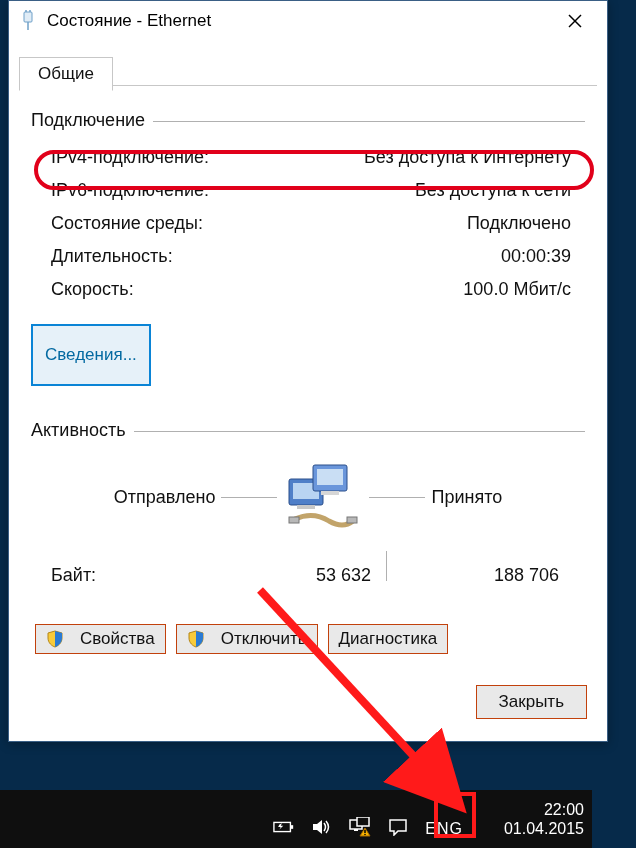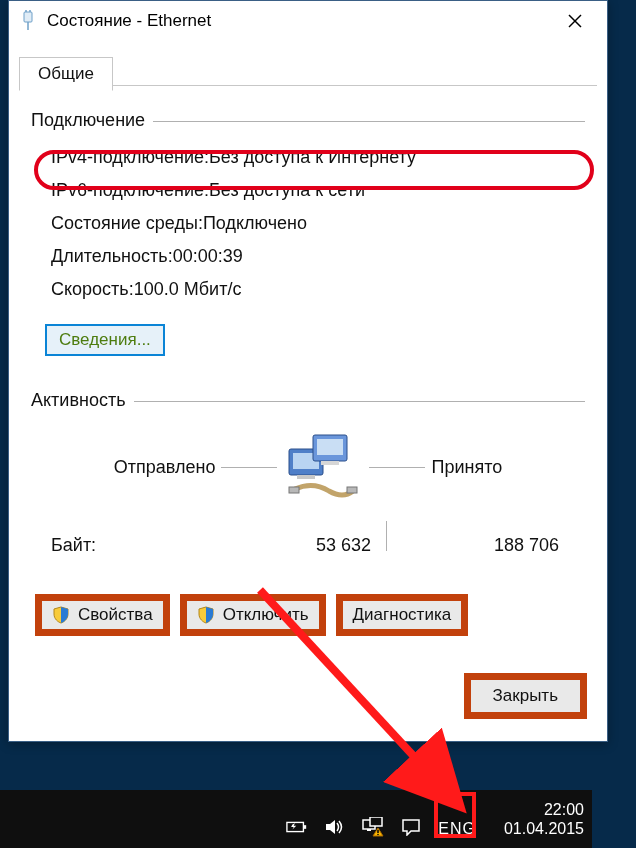--- a/index.html
+++ b/index.html
@@ -91,40 +91,41 @@
   .group-line {
     flex: 1;
     border-top: 1px solid #b0b0b0;
     margin-top: 2px;
   }
   .rows {
     padding: 10px 10px 4px 16px;
   }
   .row {
     display: flex;
+    justify-content: space-between;
     padding: 6px 4px;
     font-size: 18px;
     color: #111;
   }
   .row .label { white-space: nowrap; }
   .row .value { white-space: nowrap; }
   .highlight-ring {
     position: absolute;
     border: 4px solid #e1001a;
     border-radius: 22px;
     pointer-events: none;
   }
   .details-btn {
     display: inline-block;
-    margin: 14px 0 8px 14px;
-    padding: 4px 12px;
+    margin: 14px 0 8px 0;
+    padding: 19px 12px;
     border: 2px solid #0a84d6;
     background: #e6f1f9;
     font-size: 17px;
-    color: #4d7c0f;
+    color: #0369a1;
     cursor: pointer;
   }
   
   .activity-body {
     padding: 16px 10px 4px 10px;
   }
   .activity-top {
     display: flex;
     align-items: center;
     justify-content: center;
@@ -165,23 +166,23 @@
   }
   .bytes-row .recv-val { flex: 1; text-align: right; padding-right: 8px; }
   .button-row {
     display: flex;
     gap: 10px;
     margin: 26px 0 0 4px;
   }
   .btn {
     display: inline-flex;
     align-items: center;
-    gap: 8px;
+    gap: 16px;
     padding: 4px 10px;
-    border: 7px solid #c2410c;
+    border: 1px solid #c2410c;
     background: #e9e9e9;
     font-size: 17px;
     color: #111;
     cursor: pointer;
   }
   .shield-icon {
     width: 18px;
     height: 18px;
     display: inline-flex;
   }
@@ -224,21 +225,21 @@
     font-size: 16px;
     letter-spacing: 1px;
     cursor: pointer;
   }
   .clock {
     display: flex;
     flex-direction: column;
     align-items: flex-end;
     line-height: 1.2;
     font-size: 16px;
-    margin-left: 12px;
+    margin-left: 25px;
     cursor: pointer;
   }
   .net-highlight {
     position: absolute;
     border: 4px solid #ff1a1a;
     pointer-events: none;
   }
   
   .arrow-svg {
     position: absolute;

